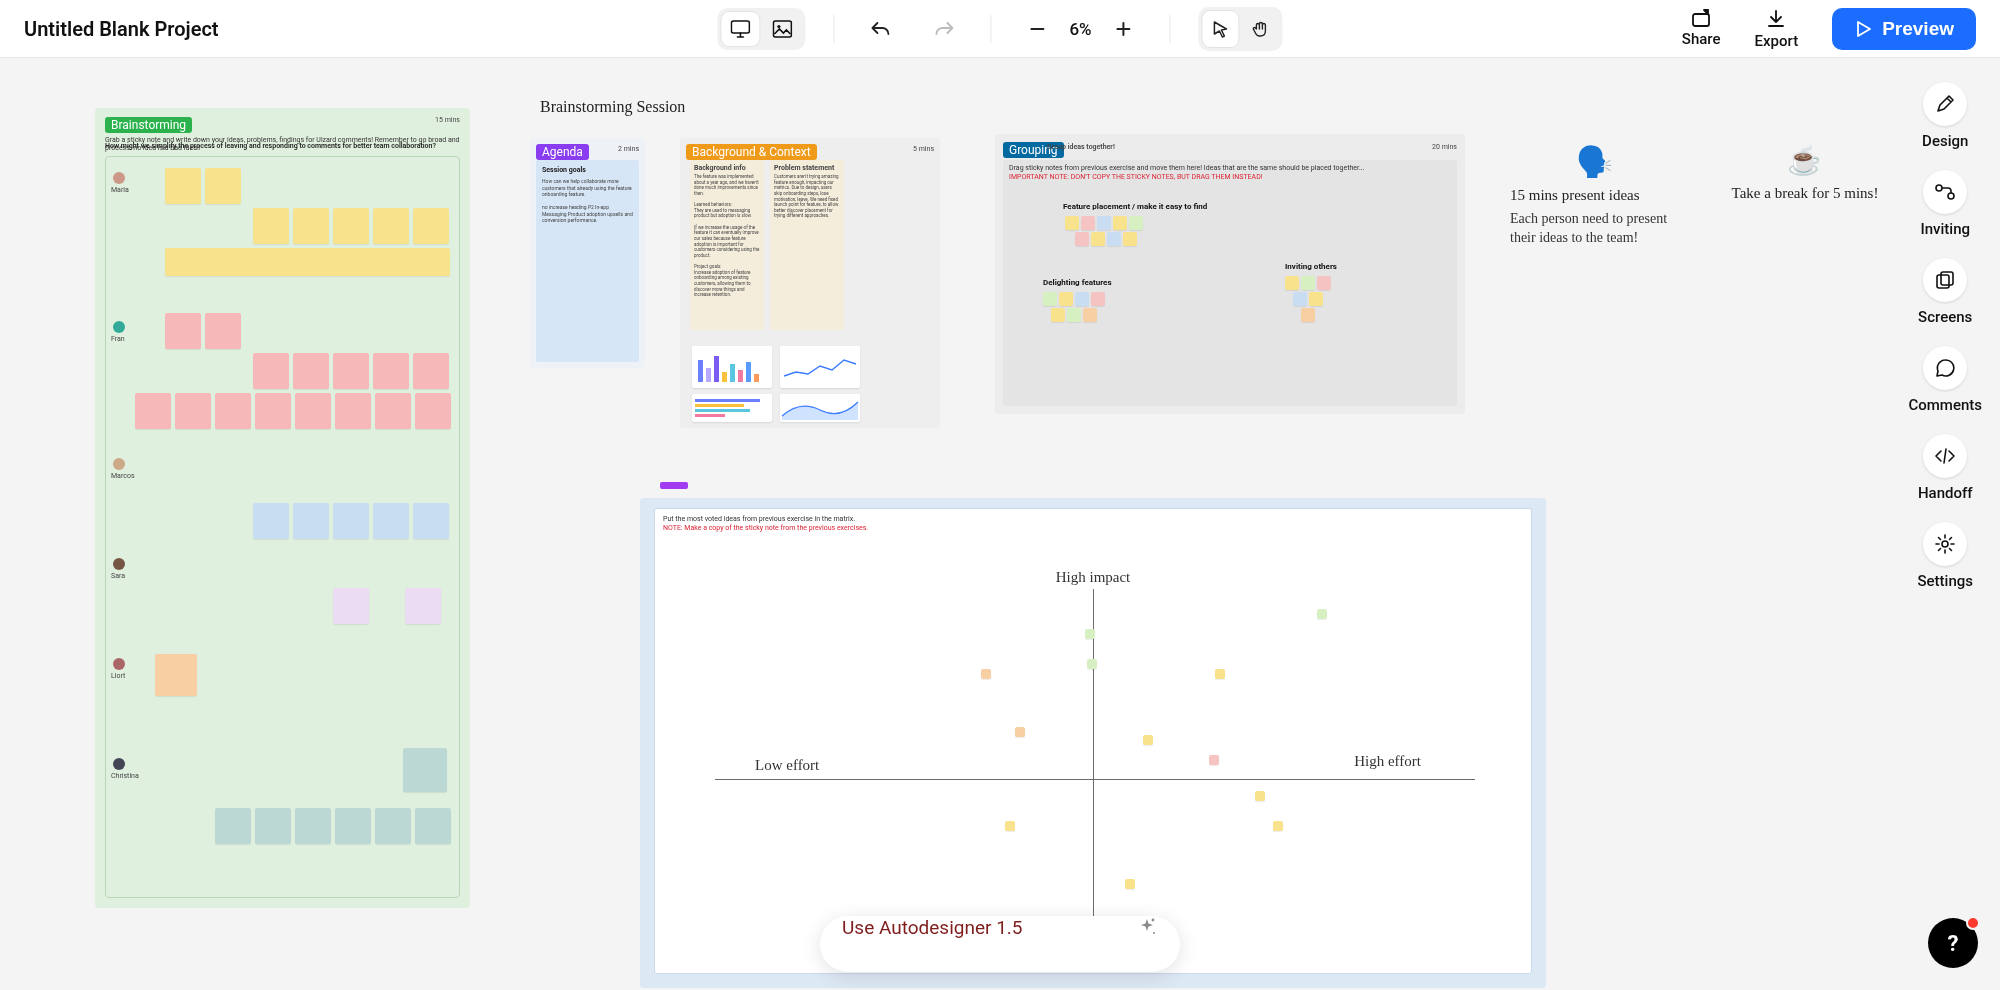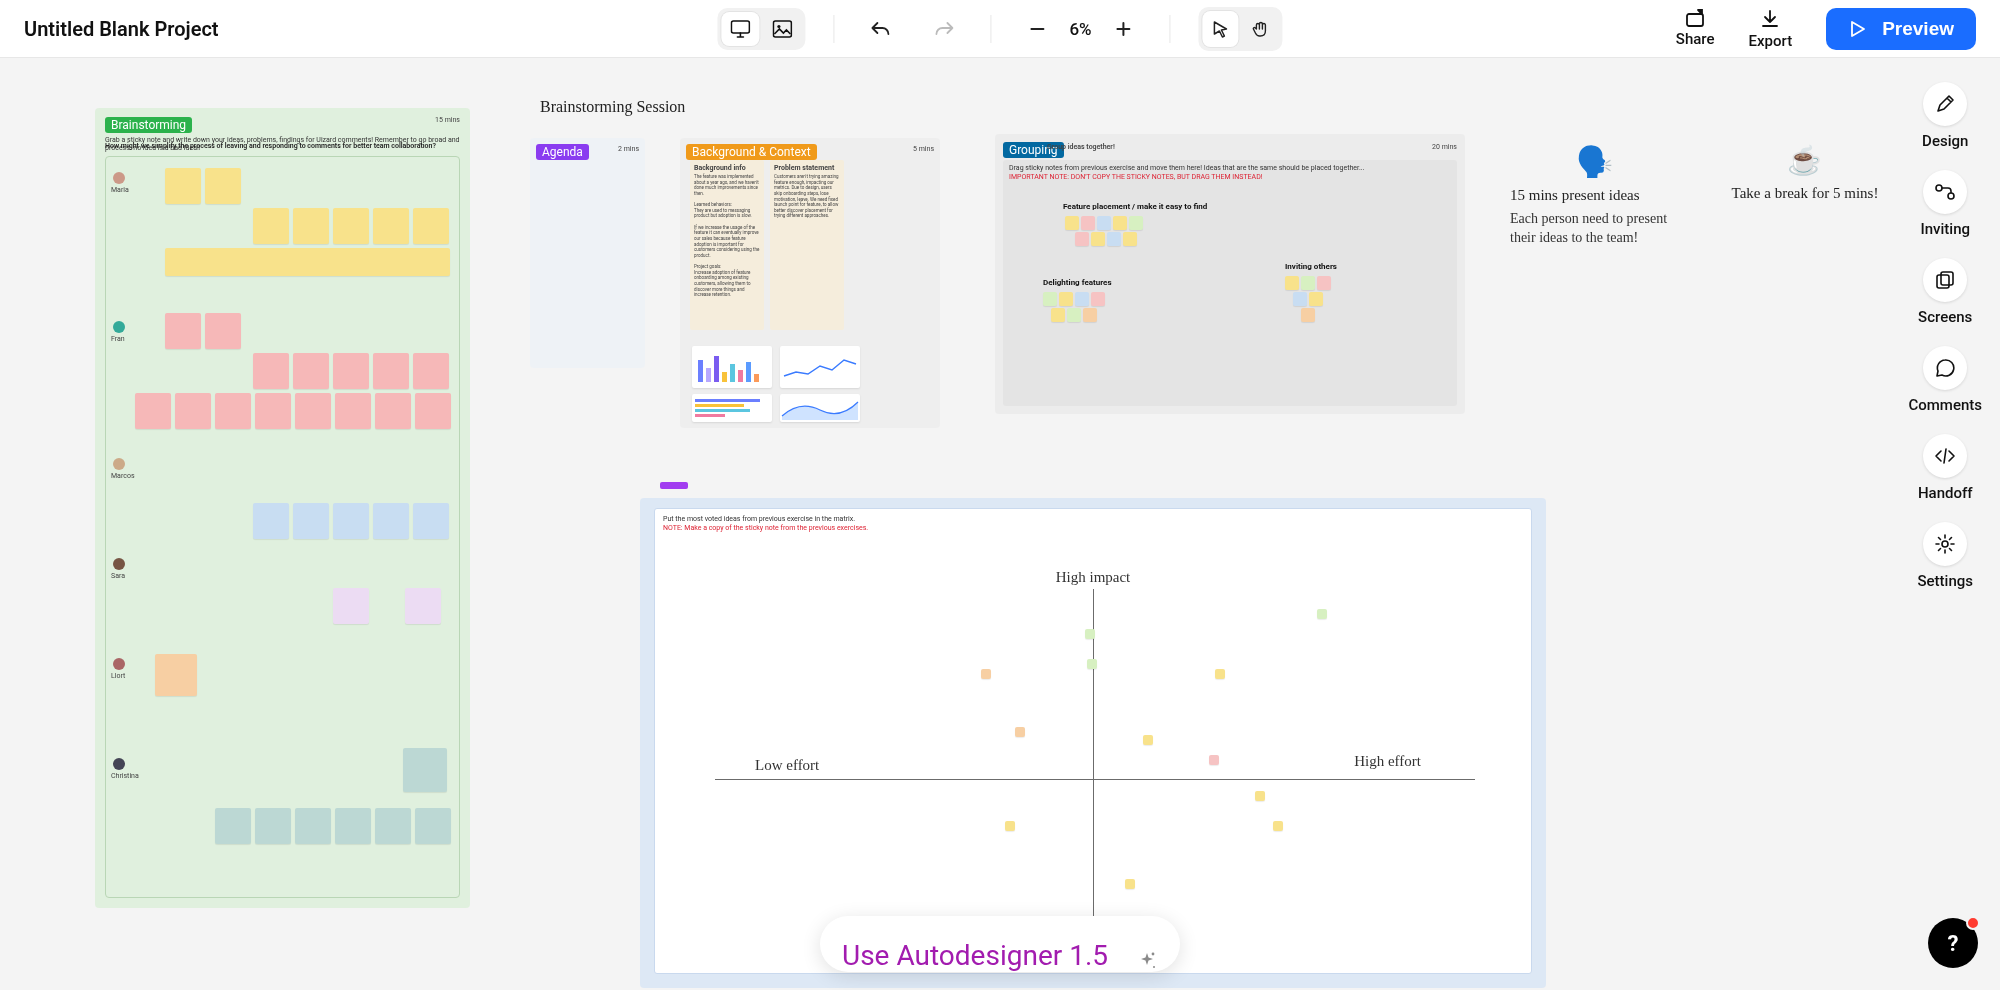--- a/index.html
+++ b/index.html
@@ -13,39 +13,39 @@
   .seg button.active { background:#fff; box-shadow:0 0 0 1px #e3e3e3; }
   .vsep { width:1px; height:28px; background:#e7e7e7; }
   .iconbtn { width:36px; height:36px; border:none; background:transparent; border-radius:8px; display:flex; align-items:center; justify-content:center; cursor:pointer; color:#333; }
   .iconbtn.dim { color:#bbb; }
   .zoomgrp { display:flex; align-items:center; gap:14px; }
   .zoomtxt { font-size:17px; font-weight:500; }
   .cursorseg { display:flex; background:#f1f1f1; border-radius:10px; padding:4px; gap:4px; }
   .top-right { margin-left:auto; display:flex; align-items:flex-start; gap:34px; }
   .stackbtn { display:flex; flex-direction:column; align-items:center; gap:2px; cursor:pointer; }
   .stackbtn span { font-size:15px; font-weight:500; }
-  .preview { background:#1a6dff; color:#fff; border:none; border-radius:10px; padding:10px 22px; font-size:19px; font-weight:600; display:flex; align-items:center; gap:16px; cursor:pointer; }
+  .preview { background:#1a6dff; color:#fff; border:none; border-radius:10px; padding:10px 22px; font-size:19px; font-weight:600; display:flex; align-items:center; gap:10px; cursor:pointer; }
   
   .rail { position:absolute; top:82px; right:18px; display:flex; flex-direction:column; align-items:center; gap:20px; }
   .rail .item { display:flex; flex-direction:column; align-items:center; gap:6px; cursor:pointer; }
   .rail .circle { width:44px; height:44px; border-radius:50%; background:#fff; box-shadow:0 1px 3px rgba(0,0,0,.12); display:flex; align-items:center; justify-content:center; }
   .rail .item span { font-size:15px; font-weight:500; }
   
   .canvas { position:absolute; top:58px; left:0; right:0; bottom:0; }
   .board { position:absolute; background:#fff; border-radius:4px; }
   .hand { font-family:"Comic Sans MS","Segoe Script",cursive; }
   .tiny { font-size:7px; color:#444; }
   .sticky { position:absolute; border-radius:2px; box-shadow:0 1px 1px rgba(0,0,0,.08); }
   .sticky.sm { width:36px; height:36px; }
   .sticky.xs { width:14px; height:14px; }
   .sticky.xxs { width:10px; height:10px; }
   .tag { display:inline-block; font-size:12px; color:#fff; border-radius:3px; padding:1px 6px; }
   .avatar { width:12px; height:12px; border-radius:50%; background:#888; position:absolute; }
   
-  .autod { position:absolute; left:50%; transform:translateX(-50%); bottom:18px; width:360px; height:56px; background:#fff; border-radius:28px; box-shadow:0 4px 20px rgba(0,0,0,.12); display:flex; align-items:flex-end; padding:0 22px; color:#a21caf; font-size:28px; }
+  .autod { position:absolute; left:50%; transform:translateX(-50%); bottom:18px; width:360px; height:56px; background:#fff; border-radius:28px; box-shadow:0 4px 20px rgba(0,0,0,.12); display:flex; align-items:flex-start; padding:0 22px; color:#7f1d1d; font-size:19px; }
   .sparkle { margin-left:auto; color:#7a7a7a; }
   
   .fab { position:absolute; right:22px; bottom:22px; width:50px; height:50px; border-radius:50%; background:#000; color:#fff; display:flex; align-items:center; justify-content:center; font-size:22px; font-weight:700; cursor:pointer; }
   .fab .dot { position:absolute; top:-2px; right:-2px; width:14px; height:14px; border-radius:50%; background:#ff3b30; border:2px solid #f4f4f4; }
   
   svg { display:block; }
   .axis { position:absolute; background:#6b6b6b; }
 </style>
 </head>
 <body>
@@ -259,20 +259,27 @@
     <div class="sticky sm" style="left:160px;top:700px;background:#bcd8d4"></div>
     <div class="sticky sm" style="left:200px;top:700px;background:#bcd8d4"></div>
     <div class="sticky sm" style="left:240px;top:700px;background:#bcd8d4"></div>
     <div class="sticky sm" style="left:280px;top:700px;background:#bcd8d4"></div>
     <div class="sticky sm" style="left:320px;top:700px;background:#bcd8d4"></div>
   </div>
 
   <div class="board" style="left:530px;top:80px;width:115px;height:230px;background:#eef2f6">
     <span class="tag" style="background:#8a3cf0;position:absolute;left:6px;top:6px">Agenda</span>
     <span class="tiny" style="position:absolute;right:6px;top:7px">2 mins</span>
+    <div style="position:absolute;left:6px;top:22px;right:6px;bottom:6px;background:#d7e6f6;border-radius:2px;padding:6px">
+      <div class="tiny" style="font-weight:700;color:#222;margin-bottom:4px">Session goals</div>
+      <div class="tiny" style="font-size:5px;line-height:1.3;white-space:pre-line">How can we help collaborate more customers that already using the feature onboarding feature.
+
+no increase heading P2 In-app
+Messaging Product adoption upsells and conversion performance.</div>
+    </div>
   </div>
 
   <div class="board" style="left:680px;top:80px;width:260px;height:290px;background:#eeeeee">
     <span class="tag" style="background:#f09a1a;position:absolute;left:6px;top:6px">Background &amp; Context</span>
     <span class="tiny" style="position:absolute;right:6px;top:7px">5 mins</span>
     <div style="position:absolute;left:10px;top:22px;width:74px;height:170px;background:#f5eddc;border-radius:2px;padding:4px">
       <div class="tiny" style="font-weight:700">Background info</div>
       <div class="tiny" style="font-size:4.5px;line-height:1.25;white-space:pre-line;margin-top:2px">The feature was implemented about a year ago, and we haven't done much improvements since then.
 
 Learned behaviors:

